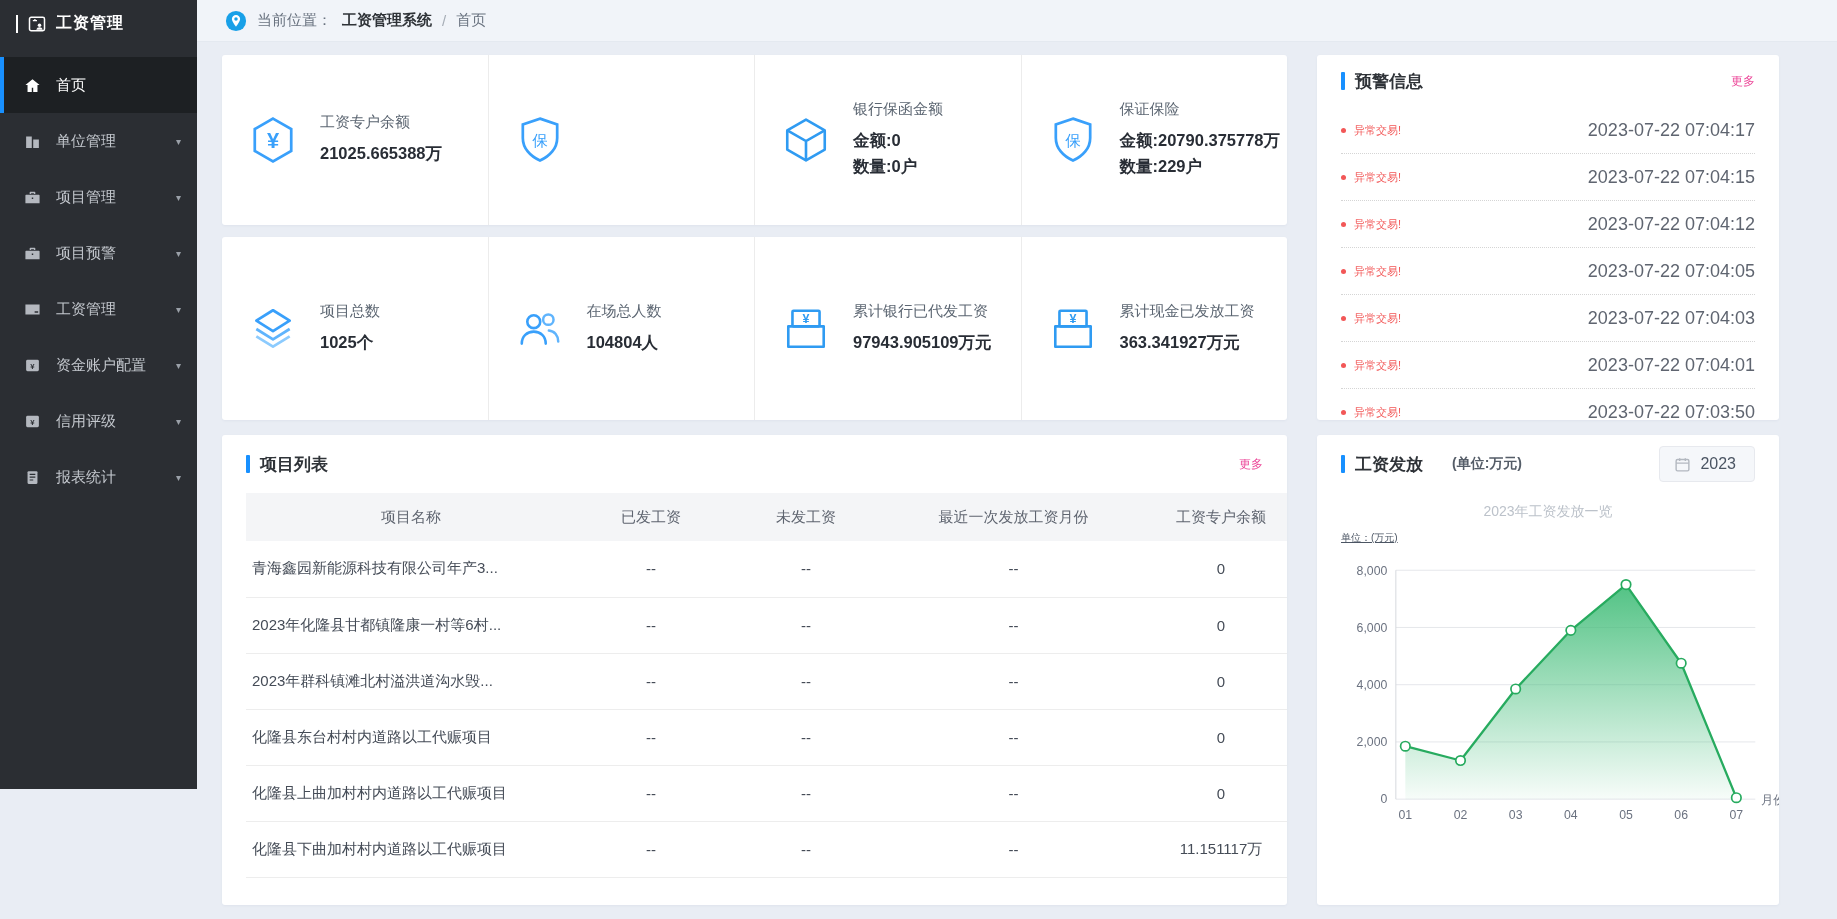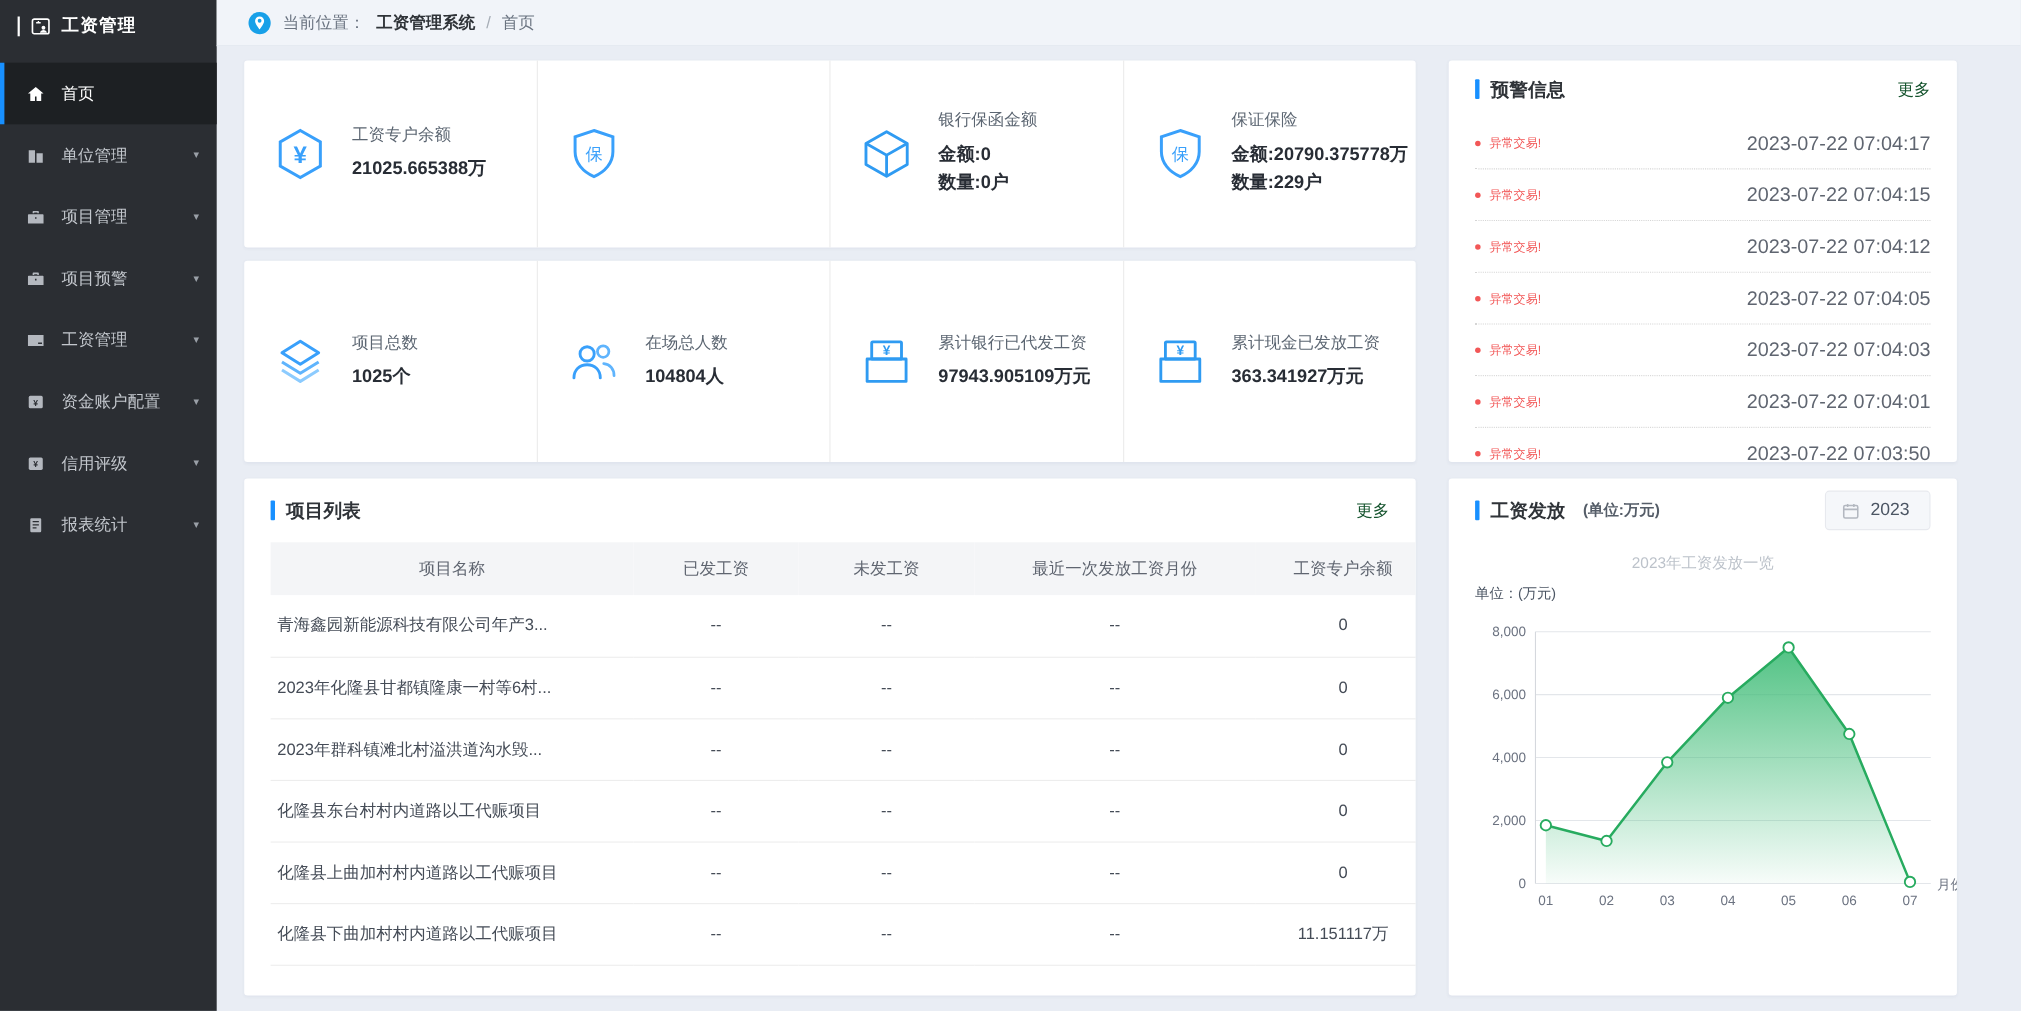--- a/index.html
+++ b/index.html
@@ -2,21 +2,21 @@
 <html><head>
 <meta charset="utf-8">
 <style>
   * { margin:0; padding:0; box-sizing:border-box; }
   html,body { width:1837px; height:919px; overflow:hidden; }
   body {
     font-family:"Liberation Sans","DejaVu Sans",sans-serif;
     background:#e9edf4; display:flex; color:#333;
   }
   
-  .sidebar { width:197px; height:919px; background:#2b2e33; flex:none; }
+  .sidebar { width:197px; height:789px; background:#2b2e33; flex:none; }
   .logo-bar { height:47px; display:flex; align-items:center; padding-left:16px; gap:9px;
     color:#fff; font-weight:bold; font-size:16px; letter-spacing:1px; }
   .logo-pipe { width:2px; height:18px; background:#fff; }
   .menu { padding-top:10px; }
   .menu-item { height:56px; display:flex; align-items:center; padding:0 16px 0 22px;
     font-size:15px; color:#c3c7cd; position:relative; cursor:pointer; }
   .menu-item .mi-icon { width:20px; height:20px; margin-right:14px; display:flex;
     align-items:center; justify-content:center; color:#b4b8bf; flex:none; }
   .menu-item .mi-label { flex:1; }
   .menu-item .mi-caret { font-size:10px; color:#9aa0a8; margin-left:6px; }
@@ -41,22 +41,22 @@
     border-right:1px solid #ececec; }
   .card-cell:last-child { border-right:none; }
   .card-icon { width:50px; height:50px; flex:none; }
   .ct-title { font-size:15px; color:#5c6672; margin-bottom:9px; }
   .ct-line { font-size:16.5px; font-weight:bold; color:#282d35; line-height:1.55;
     max-width:178px; word-break:break-all; }
   
   .panel-head { display:flex; align-items:center; height:58px; }
   .p-title { display:flex; align-items:center; gap:10px; font-size:17px; font-weight:bold; color:#2f3338; }
   .p-bar { width:4px; height:18px; background:#1890ff; border-radius:1px; }
-  .p-sub { font-size:14px; font-weight:bold; color:#555d68; margin-left:6px; }
-  .more-link { margin-left:auto; color:#14532d; font-size:15px; cursor:pointer; }
+  .p-sub { font-size:14px; font-weight:bold; color:#555d68; margin-left:19px; }
+  .more-link { margin-left:auto; color:#ec4899; font-size:12px; cursor:pointer; }
   
   .projects-panel { height:470px; overflow:hidden; padding:0 24px; }
   table { width:100%; border-collapse:collapse; table-layout:fixed; }
   thead th { background:#f4f5f7; height:48px; font-weight:normal; color:#5f6570;
     font-size:15px; text-align:center; }
   tbody td { height:56px; border-bottom:1px solid #ededed; font-size:15px;
     color:#454c57; text-align:center; }
   td.name { text-align:left; padding-left:6px; white-space:nowrap; overflow:hidden; }
   
   .alerts-panel { height:365px; overflow:hidden; padding:0 24px; margin-bottom:15px; }
@@ -64,21 +64,21 @@
   .alert-row { display:flex; align-items:center; height:47px; border-bottom:1px dotted #d5d5d5; cursor:pointer; }
   .alert-dot { width:5px; height:5px; border-radius:50%; background:#f25757; margin-right:8px; flex:none; }
   .alert-text { color:#f25757; font-size:11px; }
   .alert-time { margin-left:auto; color:#5f6570; font-size:18px; }
   
   .chart-panel { height:470px; overflow:hidden; padding:0 24px; }
   .year-box { margin-left:auto; display:flex; align-items:flex-end; gap:9px;
     background:#f5f7fa; border:1px solid #e7e9ee; border-radius:4px;
     padding:8px 18px 8px 14px; font-size:16px; color:#4b5563; cursor:pointer; }
   .chart-title { text-align:center; color:#bcc2ca; font-size:14px; margin-top:10px; }
-  .chart-unit { color:#4b5563; font-size:13px; margin:10px 0 2px 0; }
+  .chart-unit { color:#4b5563; font-size:10px; margin:10px 0 2px 0;text-decoration:underline; }
   #wage-chart { width:454px; height:300px; display:block; }
 </style>
 </head>
 <body>
 
 <aside class="sidebar">
   <div class="logo-bar">
     <span class="logo-pipe"></span>
     <span style="display:flex">
       <svg width="20" height="20" viewBox="0 0 24 24">

